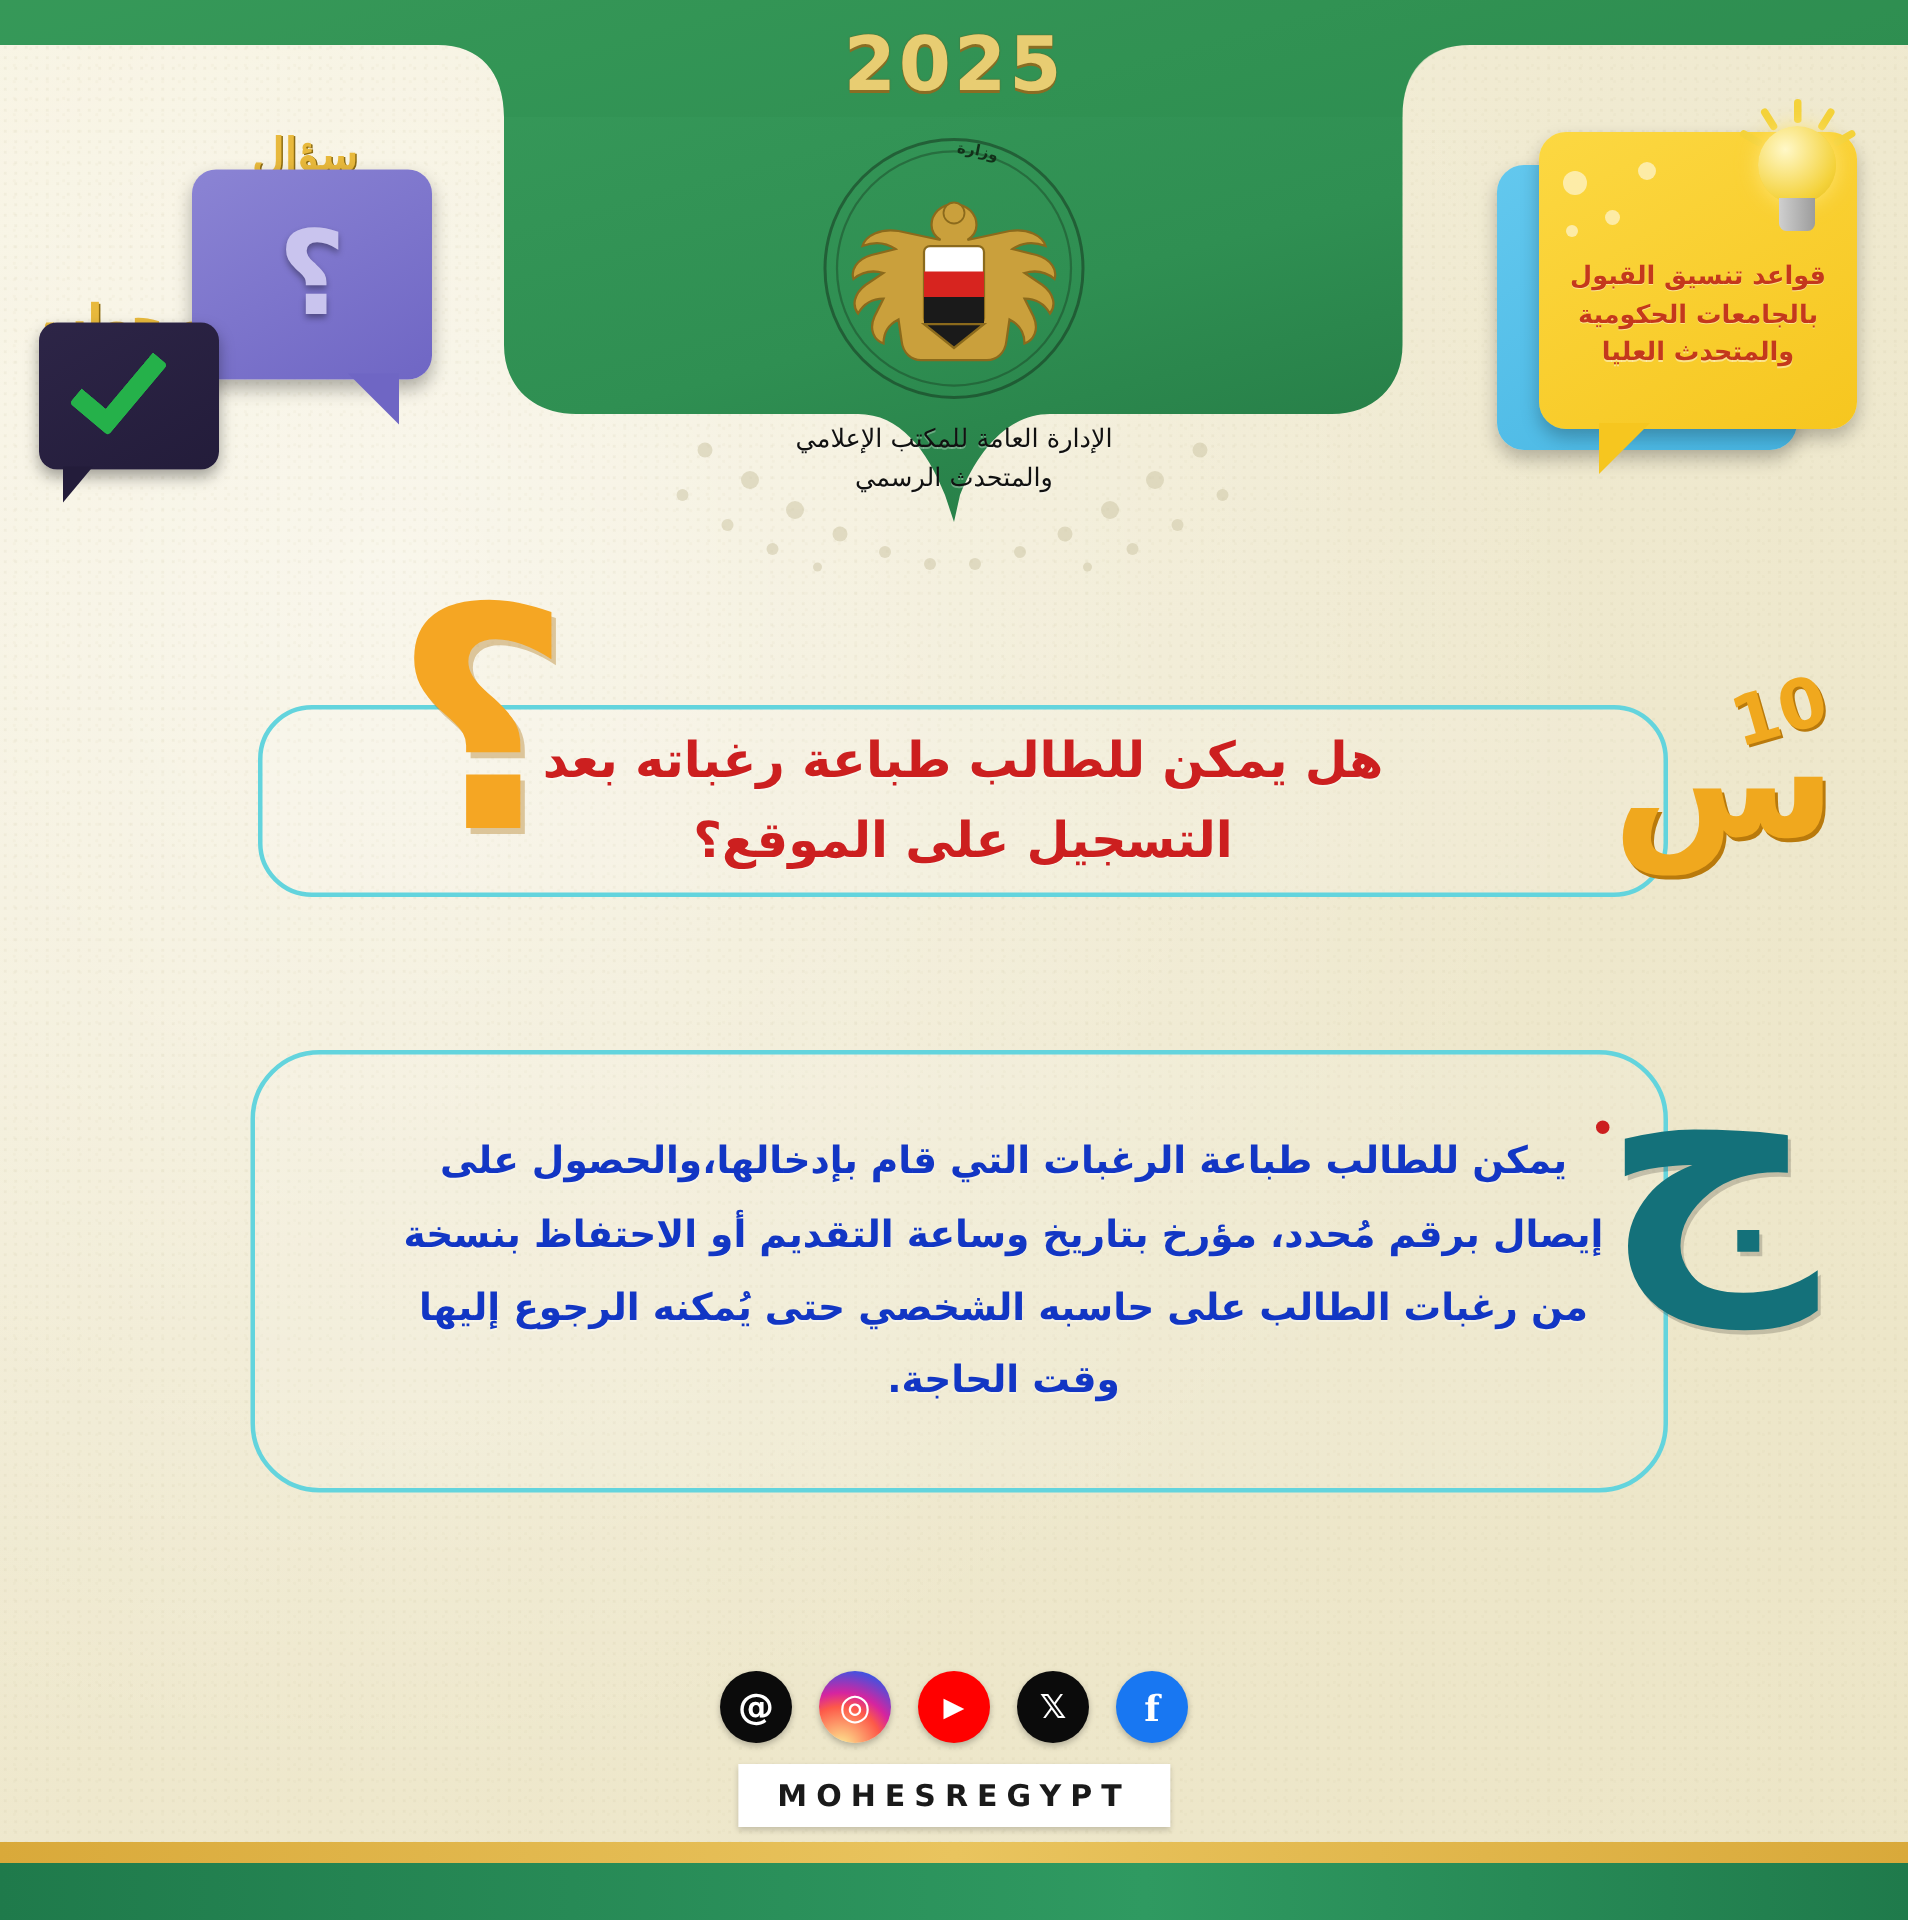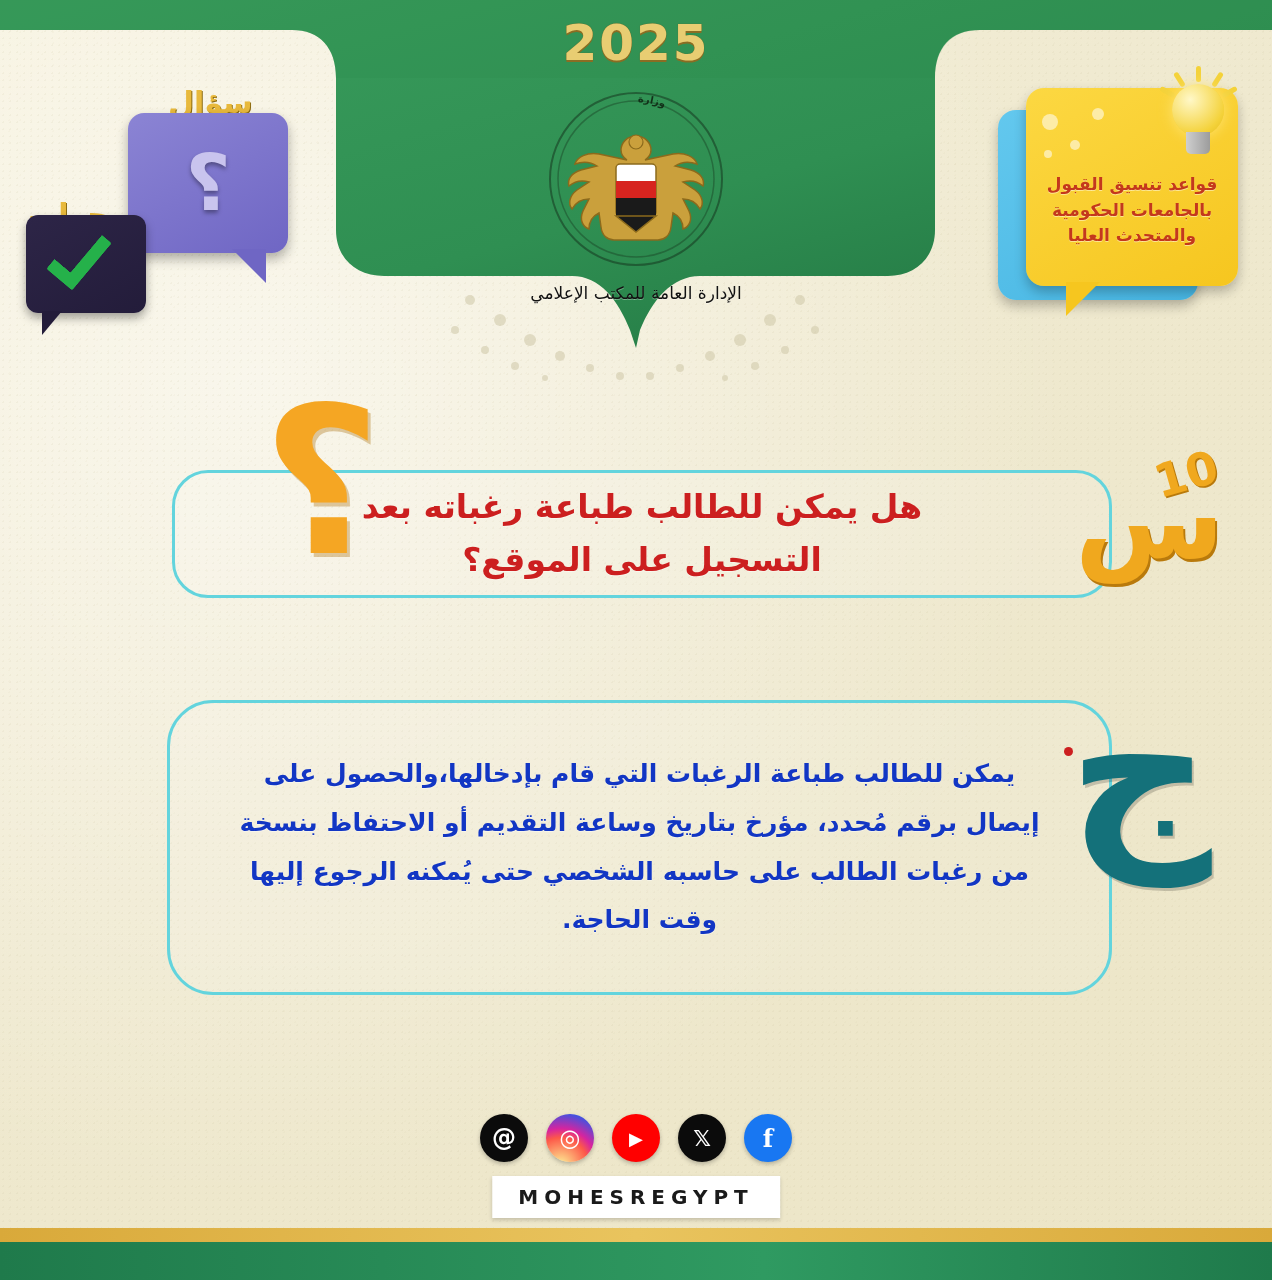--- a/index.html
+++ b/index.html
@@ -117,20 +117,21 @@
     color: #c9c4ee;
     text-shadow: 0 3px 4px rgba(0,0,0,.35);
   }
   .qa-label-q {
     position: absolute;
     left: 150px; top: 0;
     font-size: 30px; font-weight: bold;
     color: #e8b93c;
     text-shadow: 1px 1px 0 #8d6c12;
     direction: rtl;
+    font-family: Liberation Serif, serif;
   }
   .qa-label-a {
     position: absolute;
     left: 10px; top: 112px;
     font-size: 30px; font-weight: bold;
     color: #e8b93c;
     text-shadow: 1px 1px 0 #8d6c12;
     direction: rtl;
   }
 
@@ -301,21 +302,21 @@
     direction: rtl;
   }
 
   .a-box {
     position: absolute;
     top: 700px; right: 160px;
     width: 945px; height: 295px;
     border: 3px solid #63d4dd;
     border-radius: 46px;
     background: rgba(255,255,255,0.10);
-    display: flex; align-items: center; justify-content: center;
+    display: flex; align-items: center; 
     direction: rtl;
     z-index: 3;
   }
   .a-text {
     width: 880px;
     padding: 0 26px;
     text-align: center;
     color: #1236c4;
     font-weight: bold;
     font-size: 25px;
@@ -476,20 +477,21 @@
         <path d="M0,-46 c-9,0 -15,7 -15,14 c0,5 3,8 6,10 l-28,-6 c-12,-2 -22,3 -24,10 c8,-3 16,-2 22,2 l-16,4 c-10,3 -14,10 -12,16 c6,-5 13,-6 20,-4 l-12,8 c-8,6 -9,14 -5,19 c4,-7 10,-10 17,-10 l-6,12 c-4,9 0,16 6,18 c0,-8 4,-13 10,-16 l2,14 c1,9 7,13 13,13 h44 c6,0 12,-4 13,-13 l2,-14 c6,3 10,8 10,16 c6,-2 10,-9 6,-18 l-6,-12 c7,0 13,3 17,10 c4,-5 3,-13 -5,-19 l-12,-8 c7,-2 14,-1 20,4 c2,-6 -2,-13 -12,-16 l-16,-4 c6,-4 14,-5 22,-2 c-2,-7 -12,-12 -24,-10 l-28,6 c3,-2 6,-5 6,-10 c0,-7 -6,-14 -15,-14 z" fill="#caa03c" stroke="#8b6a1c" stroke-width="1.5"></path>
         <rect x="-20" y="-18" width="40" height="52" rx="4" fill="#ffffff" stroke="#8b6a1c" stroke-width="1.5"></rect>
         <rect x="-20" y="-1" width="40" height="17" fill="#d7241f"></rect>
         <rect x="-20" y="16" width="40" height="18" fill="#1a1a1a"></rect>
         <path d="M-20,34 h40 l-20,16 z" fill="#1a1a1a" stroke="#8b6a1c" stroke-width="1.5"></path>
         <circle cx="0" cy="-40" r="7" fill="#caa03c" stroke="#8b6a1c" stroke-width="1.2"></circle>
       </g>
     </svg>
     <div class="caption">
       <div>الإدارة العامة للمكتب الإعلامي</div>
+      <div>والمتحدث الرسمي</div>
     </div>
   </div>
 
   <div class="big-qmark">؟</div>
 
   <div class="q-number">
     <span class="seen">س</span>
     <span class="num">10</span>
   </div>
 

